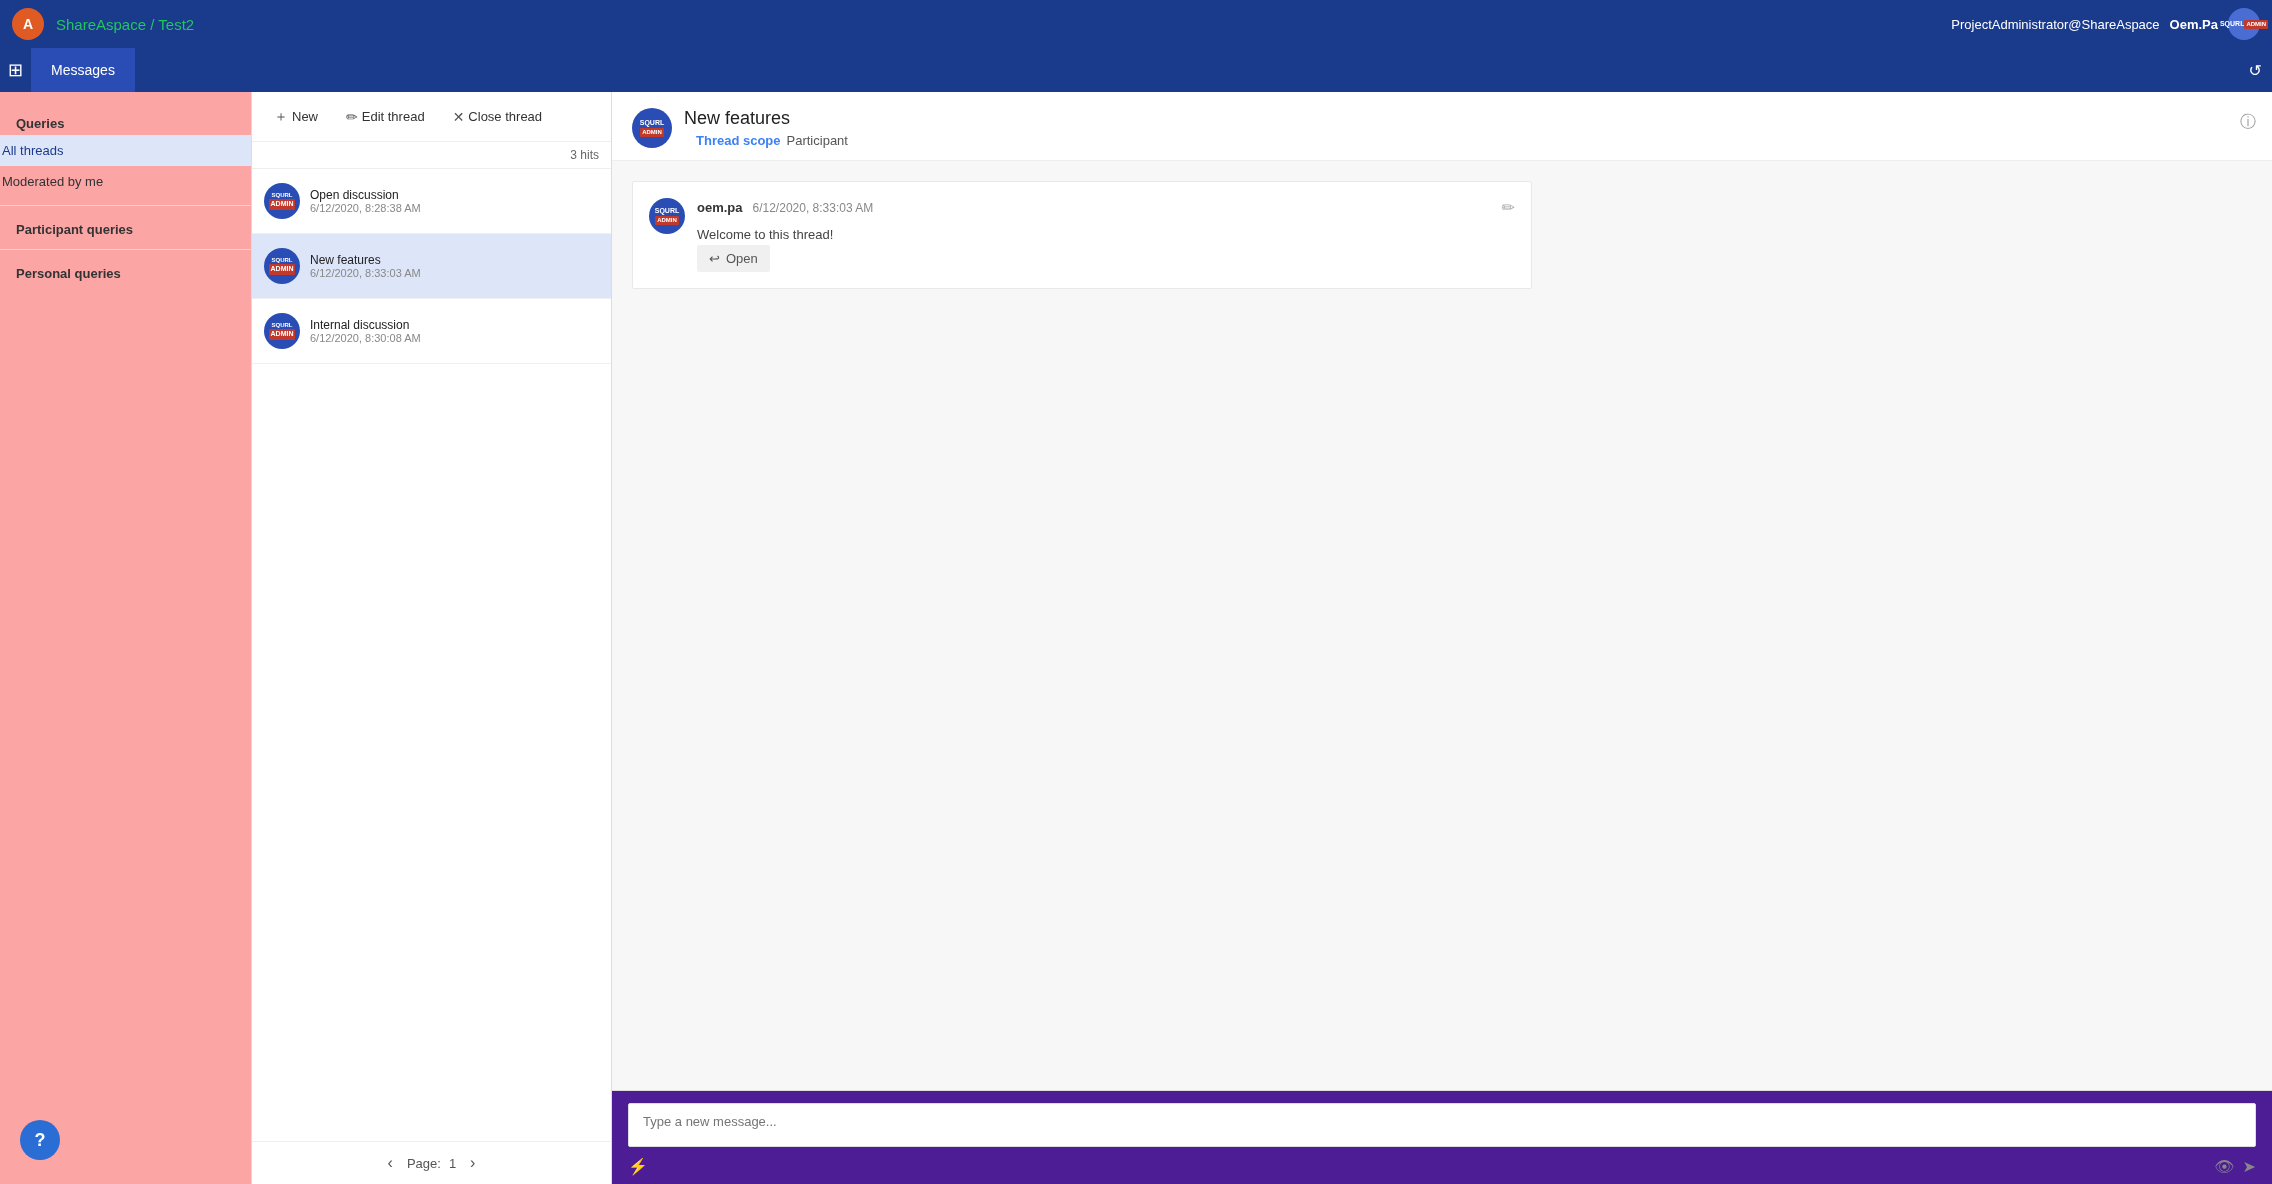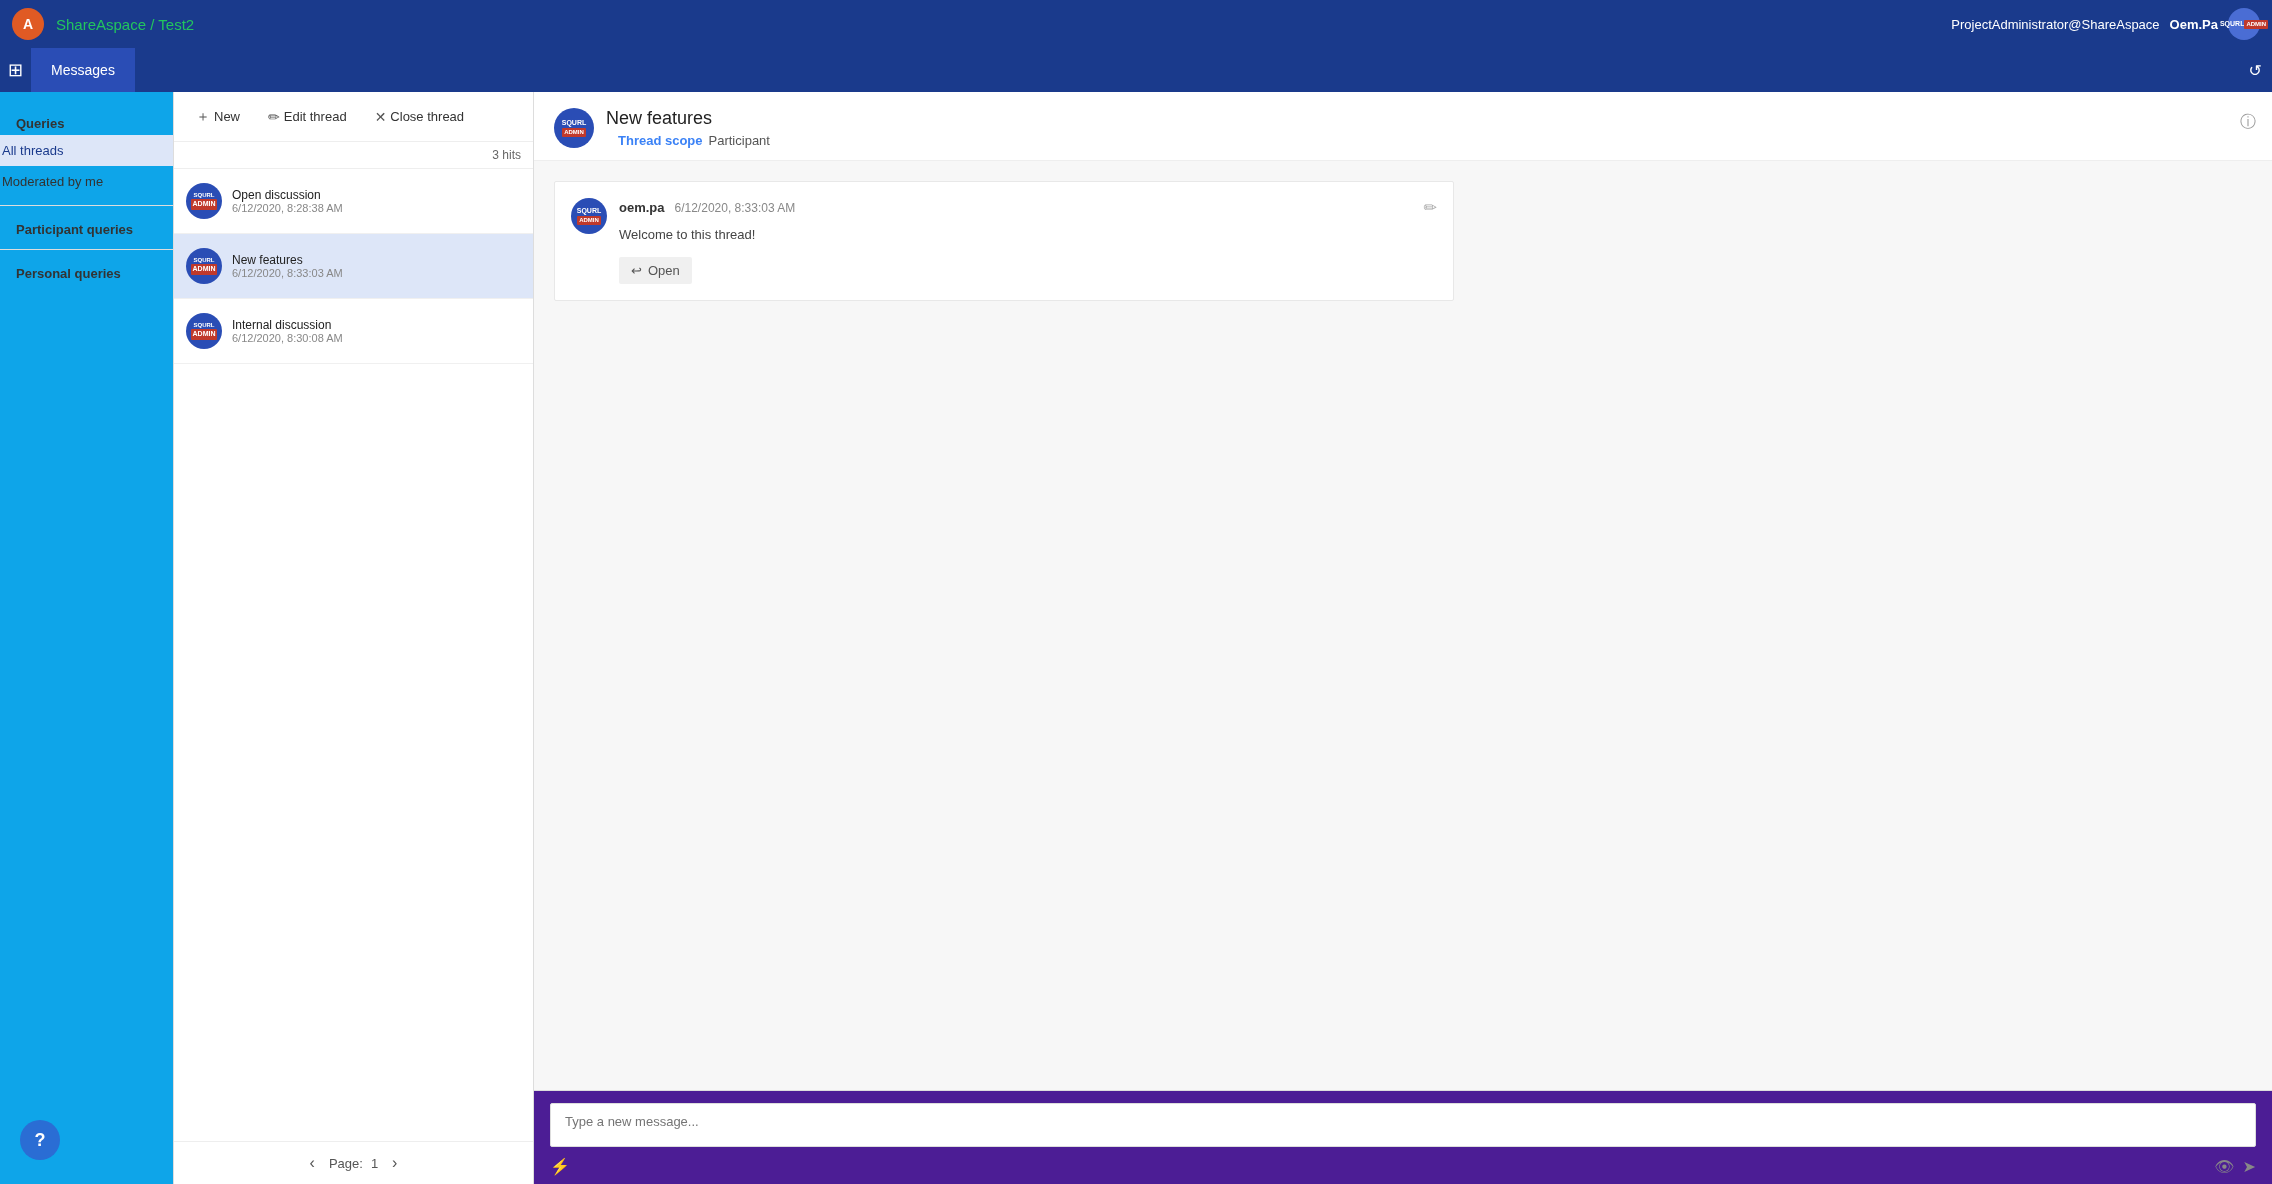--- a/index.html
+++ b/index.html
@@ -57,22 +57,22 @@
 
     
     .main-content {
       display: flex;
       flex: 1;
       overflow: hidden;
     }
 
     
     .sidebar {
-      width: 174px;
-      background: #0ea5e9;
+      width: 252px;
+      background: #fca5a5;
       border-right: 1px solid #ddd;
       flex-shrink: 0;
       padding: 16px 0;
       overflow-y: auto;
     }
     .sidebar-section-title {
       font-size: 13px;
       font-weight: 600;
       color: #333;
       padding: 8px 16px 4px;
@@ -243,21 +243,21 @@
       display: flex; align-items: center; justify-content: center;
       font-size: 7px; color: white; font-weight: bold;
       text-align: center; line-height: 1.2;
       flex-direction: column;
     }
     .message-body { flex: 1; }
     .message-header-row { display: flex; align-items: center; gap: 10px; margin-bottom: 8px; }
     .message-author { font-size: 13px; font-weight: 600; color: #333; }
     .message-time { font-size: 12px; color: #888; }
     .message-edit-icon { margin-left: auto; color: #aaa; cursor: pointer; font-size: 16px; }
-    .message-text { font-size: 13px; color: #444; line-height: 1.5; margin-bottom: 12px; }
+    .message-text { font-size: 13px; color: #444; line-height: 1.5; }
     .message-reply-btn {
       display: flex; align-items: center; gap: 6px;
       padding: 6px 12px;
       background: #f0f0f0;
       border: none;
       border-radius: 2px;
       font-size: 13px;
       color: #555;
       cursor: pointer;
     }

